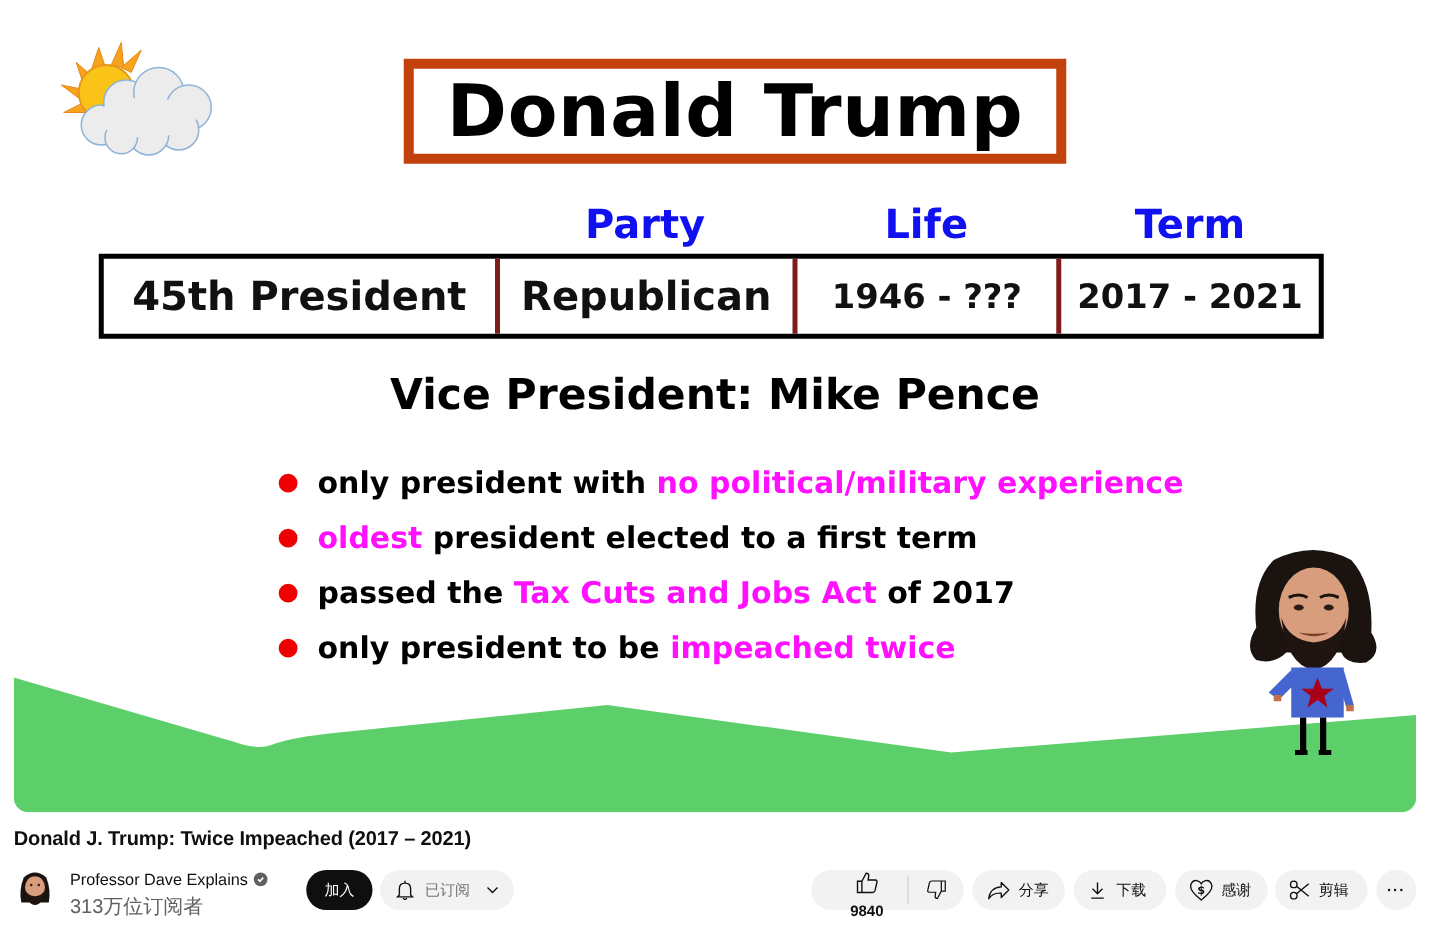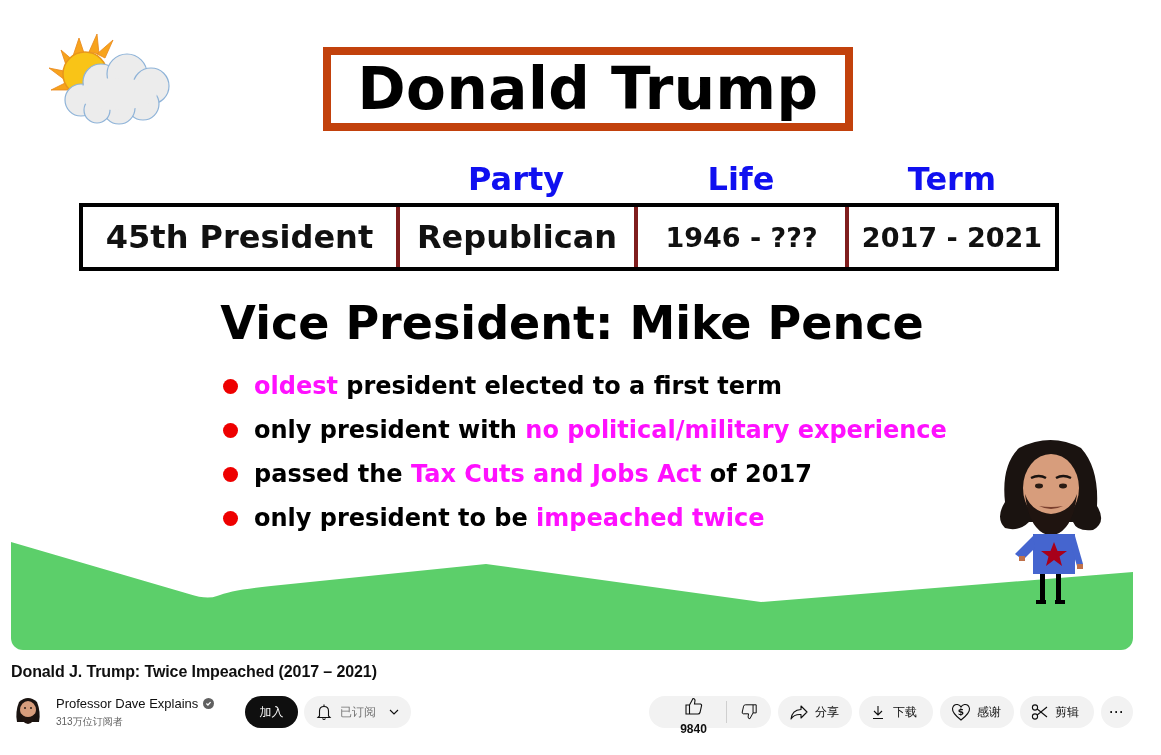--- a/index.html
+++ b/index.html
@@ -40,21 +40,21 @@
       border-right: 4px solid #7f1d1d; white-space: nowrap;
     }
     .info-cell:last-child { border-right: none; }
     .cell-rank  { width: 317px; font-size: 32px; }
     .cell-party { width: 238px; font-size: 32px; }
     .cell-life  { width: 211px; font-size: 27px; }
     .cell-term  { flex: 1; font-size: 27px; }
 
     .vp {
       position: absolute; left: 0; width: 1122px; top: 296px; text-align: center;
-      font-family: "DejaVu Sans", sans-serif; font-weight: bold; font-size: 46px; color: #000;
+      font-family: "DejaVu Sans", sans-serif; font-weight: bold; font-size: 34px; color: #000;
     }
 
     .facts { position: absolute; left: 212px; top: 364px; list-style: none; }
     .fact {
       display: flex; align-items: center; height: 44px;
       font-family: "DejaVu Sans", sans-serif; font-weight: bold; font-size: 24px; color: #000;
       white-space: nowrap;
     }
     .bullet {
       display: inline-block; width: 15px; height: 15px; border-radius: 50%;
@@ -76,21 +76,21 @@
       overflow: hidden; background: #fff;
     }
     .ch-name {
       position: absolute; left: 45px; top: 2px; font-size: 13px; color: #0f0f0f;
       display: flex; align-items: center; white-space: nowrap;
     }
     .verified {
       display: inline-flex; width: 11px; height: 11px; border-radius: 50%; background: #606060;
       margin-left: 5px; align-items: center; justify-content: center;
     }
-    .subs { position: absolute; left: 45px; top: 21px; font-size: 10px; color: #606060; }
+    .subs { position: absolute; left: 45px; top: 21px; font-size: 16px; color: #606060; }
 
     .join-btn {
       position: absolute; left: 234px; top: 2px; width: 53px; height: 32px; border-radius: 16px;
       background: #0f0f0f; color: #fff; font-size: 12px; display: flex; align-items: center;
       justify-content: center; cursor: pointer;
     }
     .sub-btn {
       position: absolute; left: 293px; top: 2px; width: 107px; height: 32px; border-radius: 16px;
       background: #f2f2f2; color: #737373; font-size: 12px; display: flex; align-items: center;
       padding-left: 12px; gap: 8px; cursor: pointer;
@@ -151,29 +151,29 @@
     <div class="info-cell cell-party">Republican</div>
     <div class="info-cell cell-life">1946 - ???</div>
     <div class="info-cell cell-term">2017 - 2021</div>
   </div>
 
   <div class="vp">Vice President: Mike Pence</div>
 
   <ul class="facts">
     <li class="fact">
       <span class="bullet"></span>
+      <span style="white-space:pre">only president with </span>
+        <span class="hl">no political/military experience</span>
+        <span></span>
+    </li>
+    <li class="fact">
+      <span class="bullet"></span>
       <span></span>
         <span class="hl">oldest</span>
         <span style="white-space:pre"> president elected to a first term</span>
-    </li>
-    <li class="fact">
-      <span class="bullet"></span>
-      <span style="white-space:pre">only president with </span>
-        <span class="hl">no political/military experience</span>
-        <span></span>
     </li>
     <li class="fact">
       <span class="bullet"></span>
       <span style="white-space:pre">passed the </span>
         <span class="hl">Tax Cuts and Jobs Act</span>
         <span style="white-space:pre"> of 2017</span>
     </li>
     <li class="fact">
       <span class="bullet"></span>
       <span style="white-space:pre">only president to be </span>

